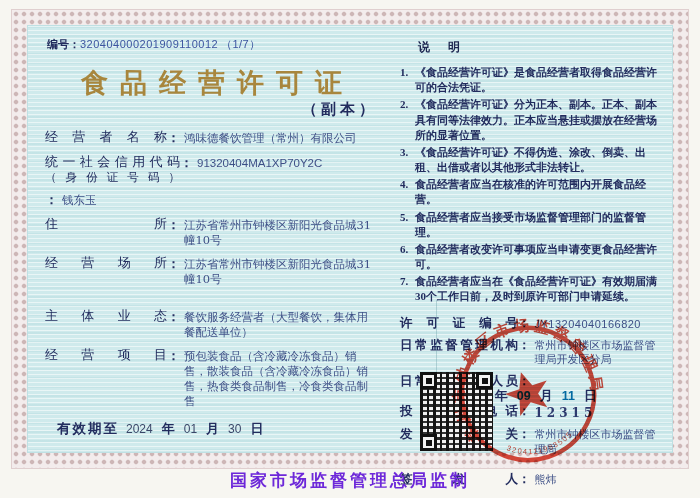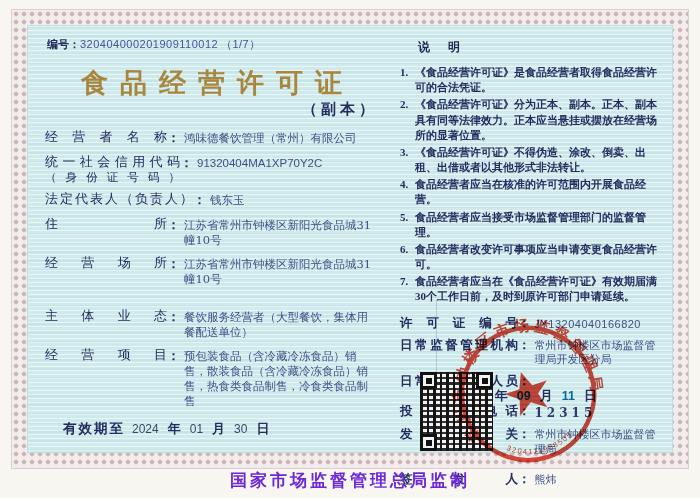--- a/index.html
+++ b/index.html
@@ -59,21 +59,21 @@
     text-align:justify; text-align-last:justify; line-height:1.25;
   }
   .field-label .sub { display:block; font-size:11.5px; letter-spacing:0; }
   .field-colon { flex:none; font-weight:bold; color:#222c5e; font-size:13px; margin-right:4px; }
   .field-value {
     flex:1; color:#3d4f86; font-size:11.5px; line-height:1.3; padding-top:2px;
     font-family:"DejaVu Serif", serif;
   }
   .gap-lg { height:14px; }
 
-  .validity { position:absolute; left:18px; bottom:14px; white-space:nowrap;text-align:center; }
+  .validity { position:absolute; left:12px; bottom:14px; white-space:nowrap;text-align:center; }
   .validity .v-label { font-weight:bold; color:#222c5e; font-size:13.5px; letter-spacing:2px; }
   .validity .v-num { color:#3a4668; font-size:12px; font-family:"Liberation Sans",sans-serif; margin:0 3px; }
   .validity .v-unit { font-weight:bold; color:#222c5e; font-size:13px; margin:0 2px; }
 
   
   .notes-title {
     text-align:left; color:#1c2650; font-weight:bold; font-size:12px;
     letter-spacing:18px; text-indent:18px; margin:4px 0 9px 0;
   }
   .notes { list-style:none; }
@@ -149,21 +149,20 @@
       <div class="field-row">
         <span class="field-label" style="width:135px;">
           <span>统一社会信用代码</span>
           <span class="sub">（身份证号码）</span>
         </span>
         <span class="field-colon">：</span>
         <span class="field-value" style="font-family:'Liberation Sans',sans-serif;">91320404MA1XP70Y2C</span>
       </div>
 
       <div class="field-row">
-        <span class="field-label" style="width:148px; letter-spacing:0;">法定代表人（负责人）</span>
         <span class="field-colon">：</span>
         <span class="field-value">钱东玉</span>
       </div>
 
       <div class="field-row">
         <span class="field-label">住所</span>
         <span class="field-colon">：</span>
         <span class="field-value">江苏省常州市钟楼区新阳光食品城31幢10号</span>
       </div>
 

